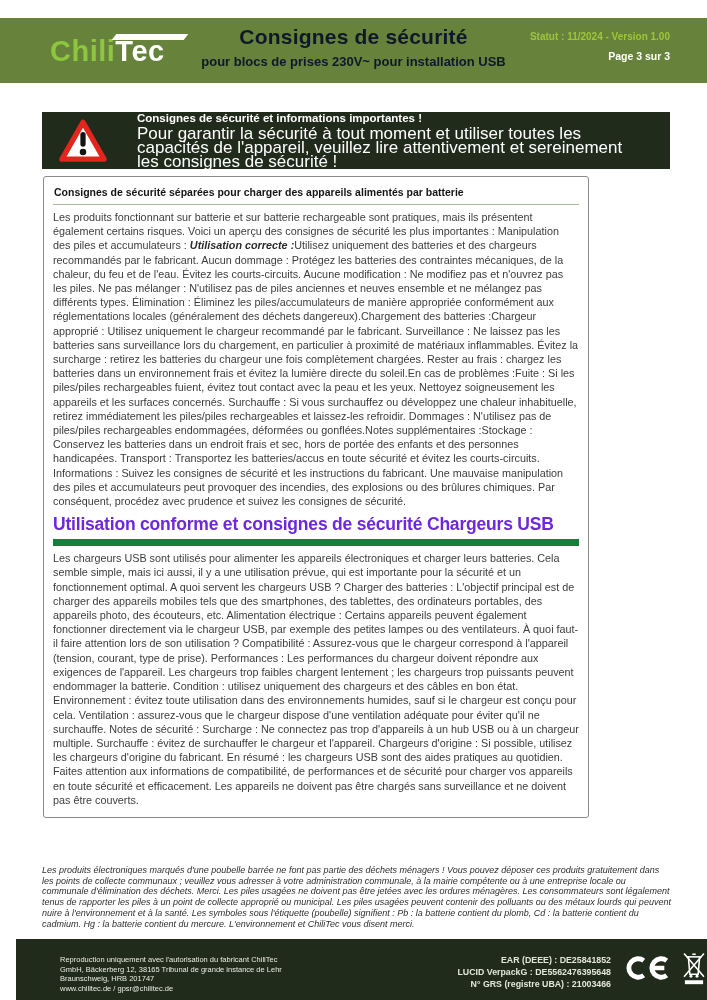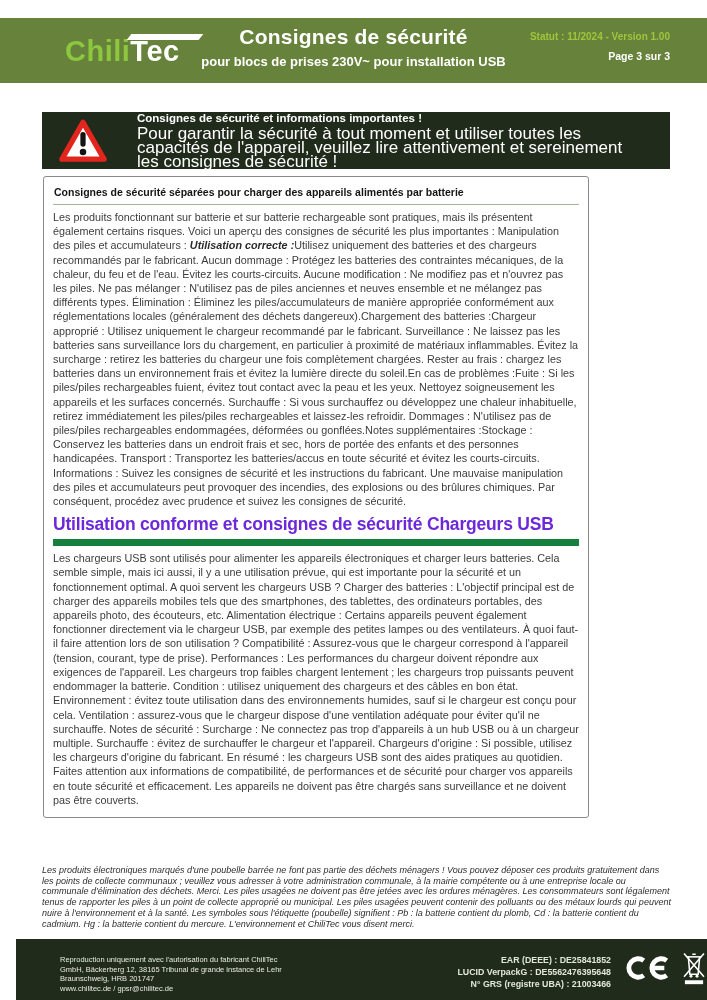--- a/index.html
+++ b/index.html
@@ -2,25 +2,25 @@
 <html lang="fr"><head>
 <meta charset="utf-8">
 <style>
   html,body{margin:0;padding:0;background:#e9e9e9;}
   .page{
     position:relative;width:707px;height:1000px;margin:0 auto;background:#ffffff;
     font-family:"Liberation Sans","DejaVu Sans",sans-serif;overflow:hidden;
   }
   
   .header{position:absolute;top:18px;left:0;width:707px;height:65px;background:#67823B;}
-  .logo{position:absolute;left:50px;top:15px;height:38px;line-height:36px;white-space:nowrap;margin-left:15px;}
+  .logo{position:absolute;left:50px;top:15px;height:38px;line-height:36px;white-space:nowrap;}
   .lg-chili{color:#8dc63f;font-weight:bold;font-size:29px;letter-spacing:.5px;}
   .lg-tec{color:#ffffff;font-weight:bold;font-size:29px;letter-spacing:.5px;position:relative;}
   .logo-swoosh{position:absolute;left:64px;top:1px;width:72px;height:6px;background:#ffffff;transform:skewX(-38deg);}
-  .hd-center{position:absolute;left:0;top:7px;width:707px;text-align:center;color:#ffffff;}
+  .hd-center{position:absolute;left:0;top:7px;width:707px;text-align:center;color:#0f172a;}
   .hd-title{font-size:21px;font-weight:bold;letter-spacing:.2px;}
   .hd-sub{font-size:13px;font-weight:bold;margin-top:5px;}
   .hd-right{position:absolute;right:37px;top:13px;text-align:right;}
   .hd-status{color:#9fc53d;font-size:10px;font-weight:bold;}
   .hd-page{color:#ffffff;font-size:10.5px;font-weight:bold;margin-top:8px;}
   
   .banner{position:absolute;top:112px;left:42px;width:628px;height:57px;background:#212B1B;display:flex;align-items:center;}
   .banner-icon{margin-left:17px;flex:0 0 auto;display:block;}
   .banner-text{margin-left:30px;color:#ffffff;width:505px;}
   .banner-title{font-size:11.5px;font-weight:bold;margin-bottom:3px;}

